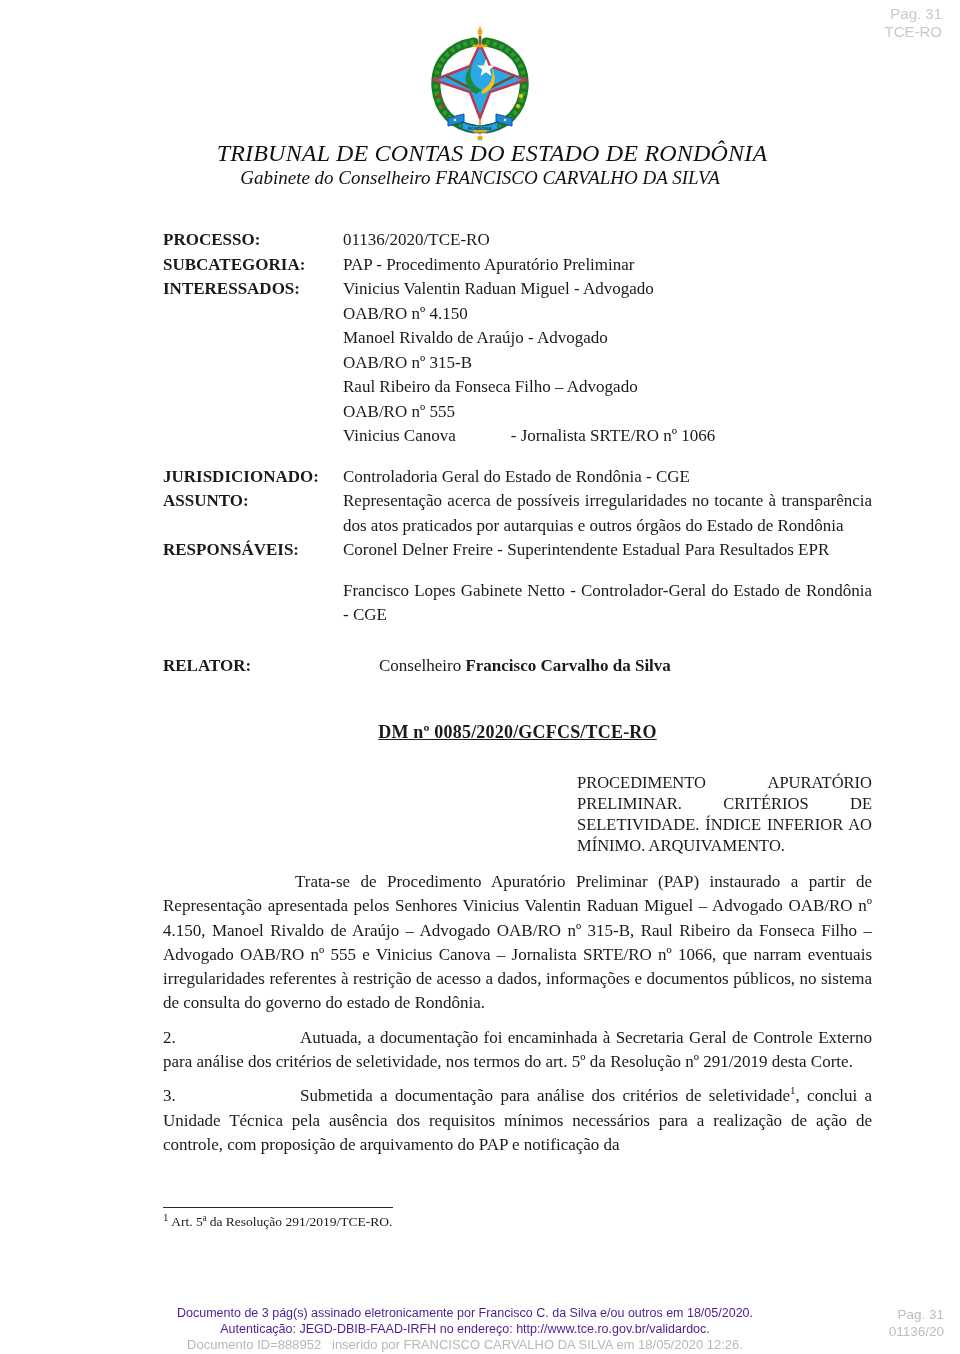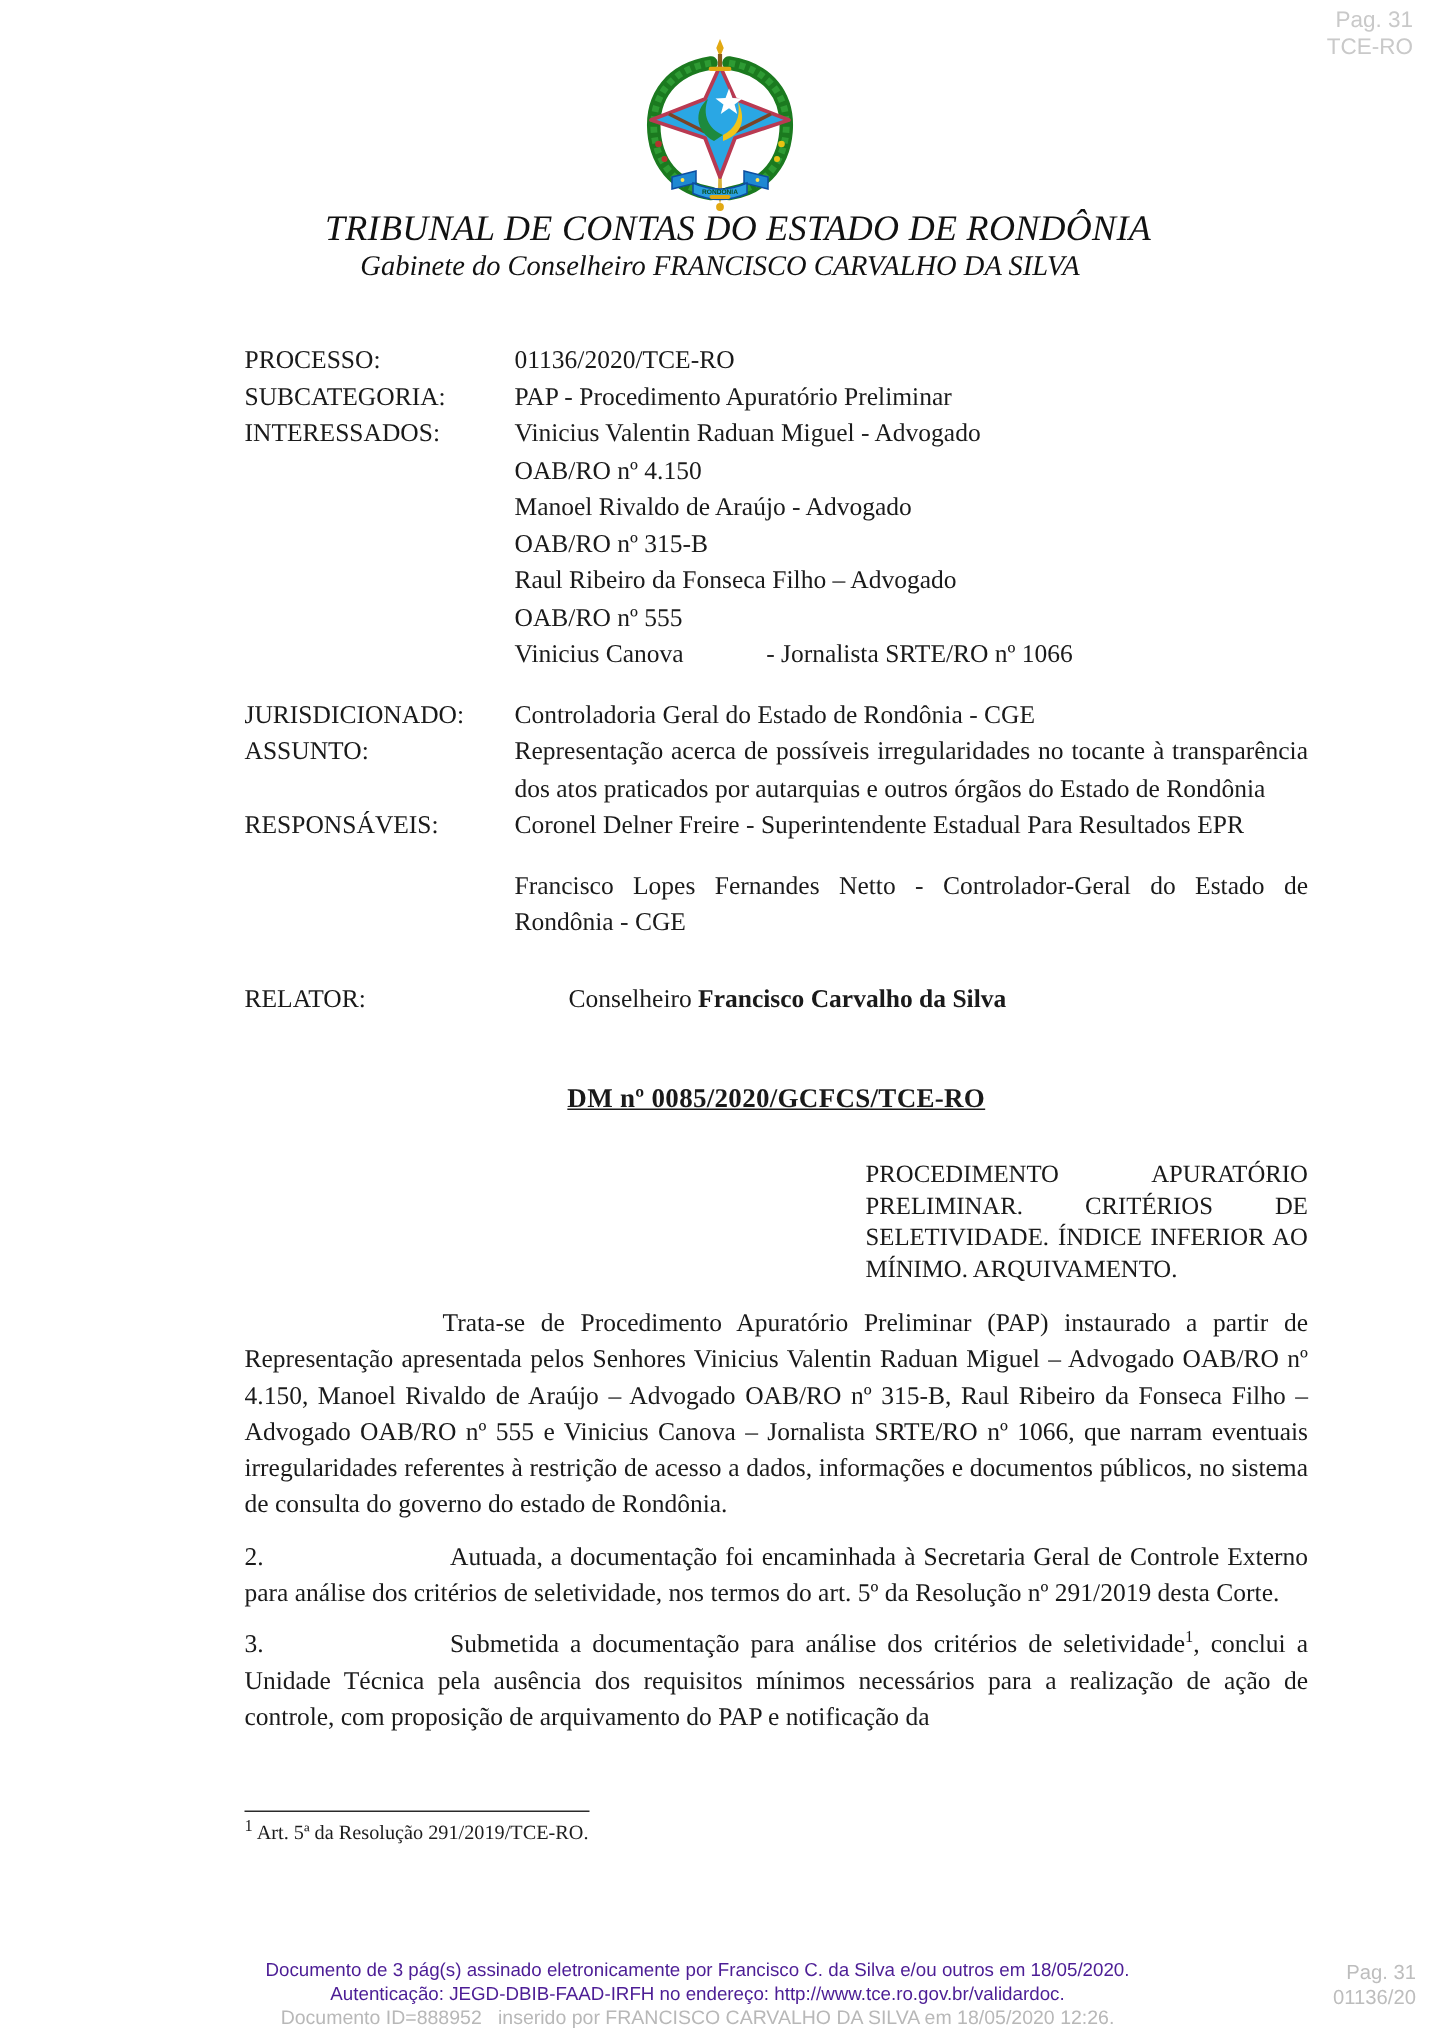--- a/index.html
+++ b/index.html
@@ -29,21 +29,21 @@
   .org-header {
     position: absolute; top: 141px; left: 0; width: 100%;
     text-align: center; font-style: italic; color: #111;
   }
   .org-line1 { font-size: 24px; line-height: 25px; letter-spacing: 0.2px; padding-left: 24px; }
   .org-line2 { font-size: 19px; line-height: 24px; }
 
   
   .meta { position: absolute; top: 228px; left: 163px; width: 709px; font-size: 17px; line-height: 24.5px; }
   .mrow { display: flex; align-items: flex-start; }
-  .mlabel { width: 180px; flex: 0 0 180px; font-weight: normal; }
+  .mlabel { width: 180px; flex: 0 0 180px; font-weight: bold; }
   .mval { flex: 1; }
   .just { text-align: justify; }
   .gap-row { margin-top: 16px; }
   .relator-row { margin-top: 26px; gap: 36px; }
   .resp2 { margin-top: 16px; }
   .canova-rest { margin-left: 55px; }
 
   
   .dm-heading {
     position: absolute; top: 722px; left: 163px; width: 709px;
@@ -174,21 +174,21 @@
 
     <div class="mrow">
       <div class="mlabel">ASSUNTO:</div>
       <div class="mval just">Representação acerca de possíveis irregularidades no tocante à transparência dos atos praticados por autarquias e outros órgãos do Estado de Rondônia</div>
     </div>
 
     <div class="mrow">
       <div class="mlabel">RESPONSÁVEIS:</div>
       <div class="mval">
         <div class="just">Coronel Delner Freire - Superintendente Estadual Para Resultados EPR</div>
-        <div class="just resp2">Francisco Lopes Fernandes Netto - Controlador-Geral do Estado de Rondônia - CGE</div>
+        <div class="just resp2">Francisco Lopes Gabinete Netto - Controlador-Geral do Estado de Rondônia - CGE</div>
       </div>
     </div>
 
     <div class="mrow relator-row">
       <div class="mlabel">RELATOR:</div>
       <div class="mval">
         <span>Conselheiro </span><b>Francisco Carvalho da Silva</b>
       </div>
     </div>
 

